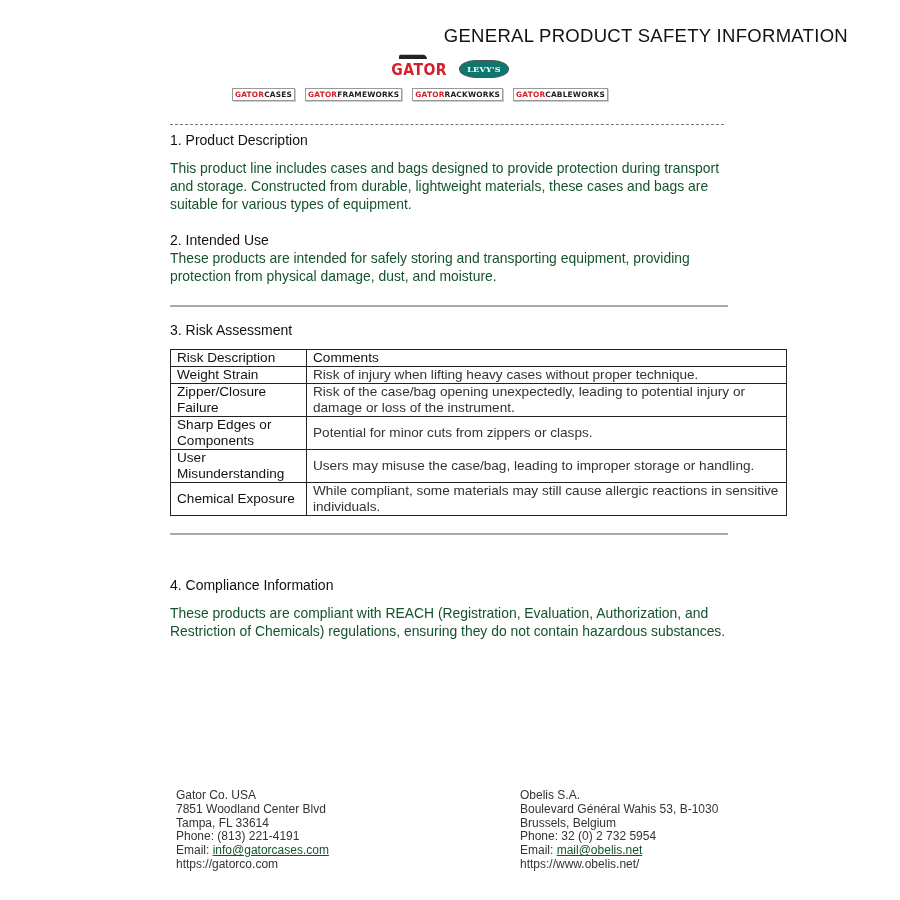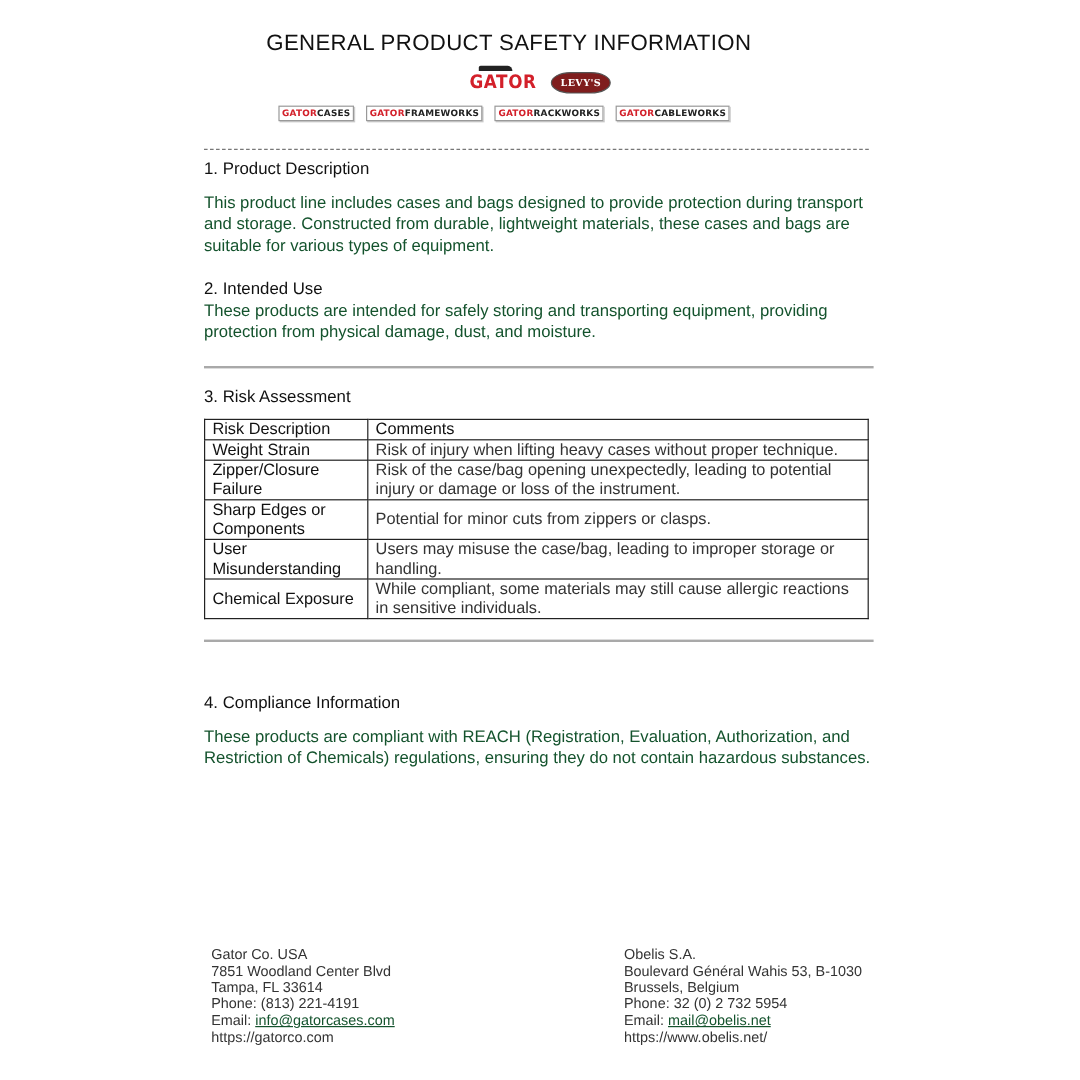--- a/index.html
+++ b/index.html
@@ -1,40 +1,40 @@
 <!DOCTYPE html>
 <html><head>
 <meta charset="utf-8">
 <style>
   html, body { margin:0; padding:0; background:#ffffff; }
   body { width:900px; height:900px; position:relative; overflow:hidden;
          font-family:"Liberation Sans", sans-serif; color:#111; }
-  .title { position:absolute; top:25px; left:0; width:848px; text-align:center;
+  .title { position:absolute; top:25px; left:0; width:848px; text-align:right;
            font-size:18.5px; letter-spacing:0.3px; color:#111; }
   .brand-row { position:absolute; top:60px; left:0; width:900px; display:flex;
                justify-content:center; align-items:center; gap:12px; }
   .gator-logo { font-family:"DejaVu Sans", sans-serif; font-weight:bold; color:#d3202a;
                 font-size:14px; letter-spacing:0.5px; transform:scaleY(1.1); position:relative; }
   .gator-logo::before { content:""; position:absolute; top:-5px; left:8px; width:28px; height:4px;
                 border-radius:3px 8px 0 0; background:#222; }
-  .levys-logo { background:#7f1d1d; color:#fff; font-family:"DejaVu Serif", serif; font-weight:bold;
+  .levys-logo { background:#0f766e; color:#fff; font-family:"DejaVu Serif", serif; font-weight:bold;
                 font-size:8px; padding:3px 7px; border-radius:40%/60%; letter-spacing:0.3px;
                 border:1px solid #555; }
   .sub-brands { position:absolute; top:88px; left:0; width:840px; display:flex;
                 justify-content:center; gap:10px; }
   .sub-brand { border:1px solid #999; padding:1px 2px; font-family:"DejaVu Sans", sans-serif;
                font-weight:bold; font-size:7.4px; letter-spacing:0.2px; line-height:9px;
                box-shadow:1px 1px 0 #ccc; }
   .sub-brand .red { color:#d3202a; }
   .sub-brand .blk { color:#222; }
   .dash-line { position:absolute; top:124px; left:170px; width:554px; border-top:1px dashed #777; }
   .h { position:absolute; left:170px; font-size:14px; color:#111; }
   .p { position:absolute; left:170px; width:565px; font-size:13.9px; line-height:18px; color:#14532d; }
   .rule { position:absolute; left:170px; width:558px; height:2px; background:#a9a9a9; }
-  table.risk { position:absolute; top:349px; left:170px; width:554px; border-collapse:collapse;
+  table.risk { position:absolute; top:349px; left:170px; width:617px; border-collapse:collapse;
                font-size:13.6px; color:#111; }
   table.risk td, table.risk th { border:1.5px solid #222; padding:0 6px; line-height:16px;
                text-align:left; vertical-align:middle; }
   table.risk th { font-weight:normal; }
   table.risk th.c1, table.risk td.c1 { width:123px; }
   table.risk td.c1 { font-weight:normal; }
   table.risk td.c2 { color:#333; }
   .addr { position:absolute; top:789px; font-size:12px; line-height:13.8px; color:#333; }
   .addr a { color:#14532d; text-decoration:underline; }
 </style>

